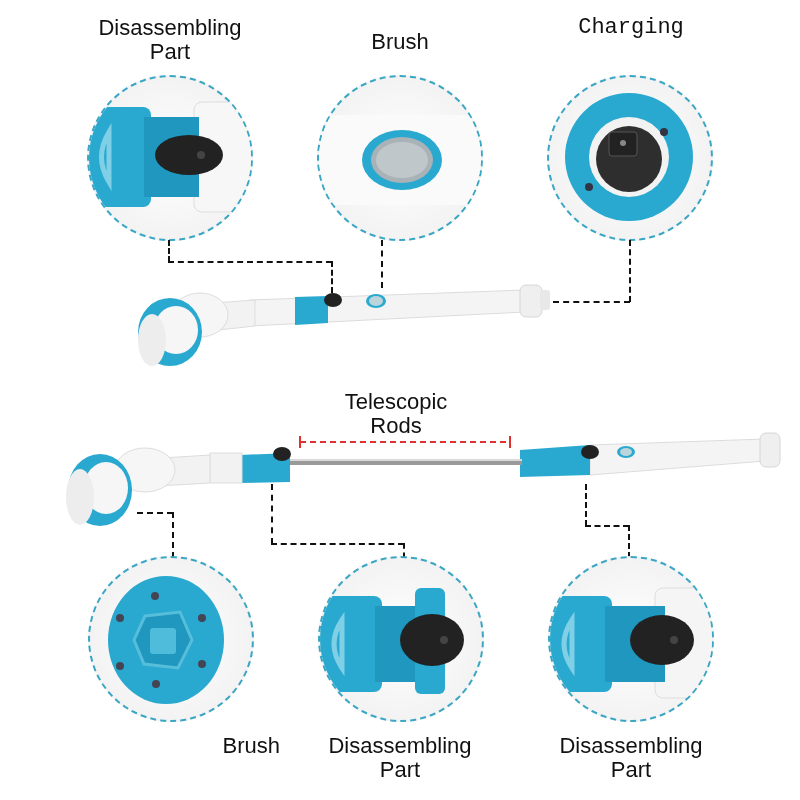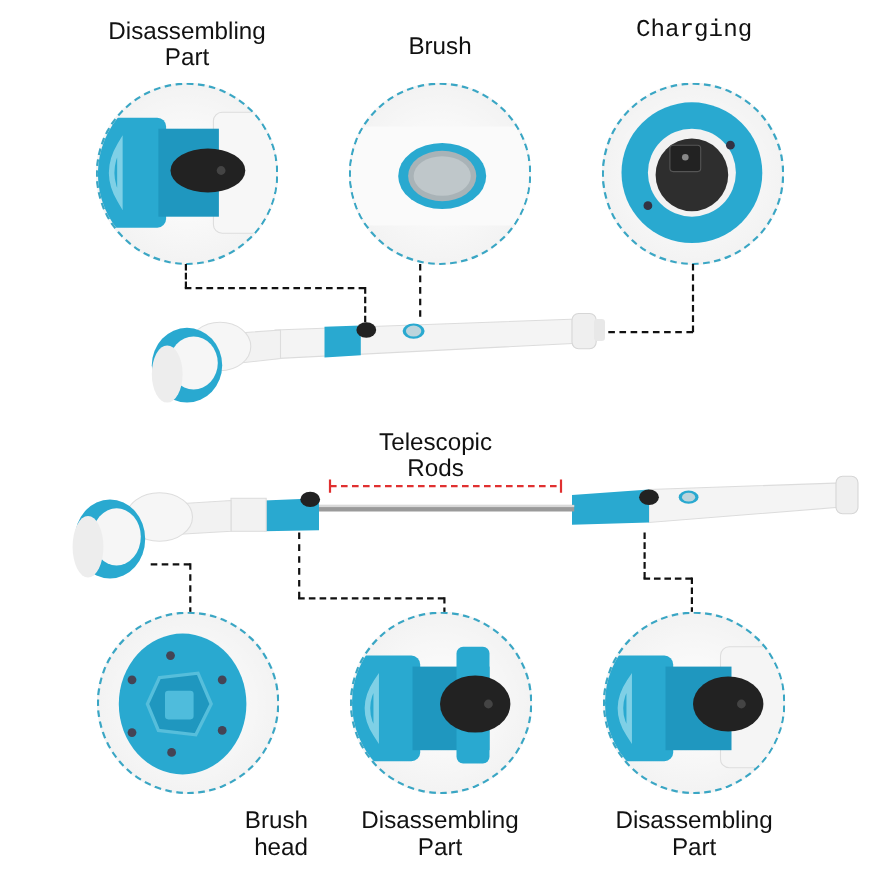--- a/index.html
+++ b/index.html
@@ -159,21 +159,20 @@
     <rect x="0" y="38" width="62" height="96" rx="8" fill="#29a9d0"></rect>
     <rect x="55" y="48" width="60" height="76" fill="#1f97bf"></rect>
     <path d="M22 62 Q6 86 22 110 L22 62 Z" fill="none" stroke="#7fd0e6" stroke-width="5"></path>
     <ellipse cx="112" cy="82" rx="32" ry="25" fill="#222"></ellipse>
     <circle cx="124" cy="82" r="4" fill="#444"></circle>
   </svg>
 </div>
 
 <div class="label" style="left:60px;top:734px;text-align:right;">
   <div>Brush</div>
-  <div>head</div>
 </div>
 <div class="label" style="left:290px;top:734px;">
   <div>Disassembling</div>
   <div>Part</div>
 </div>
 <div class="label" style="left:521px;top:734px;">
   <div>Disassembling</div>
   <div>Part</div>
 </div>
 

